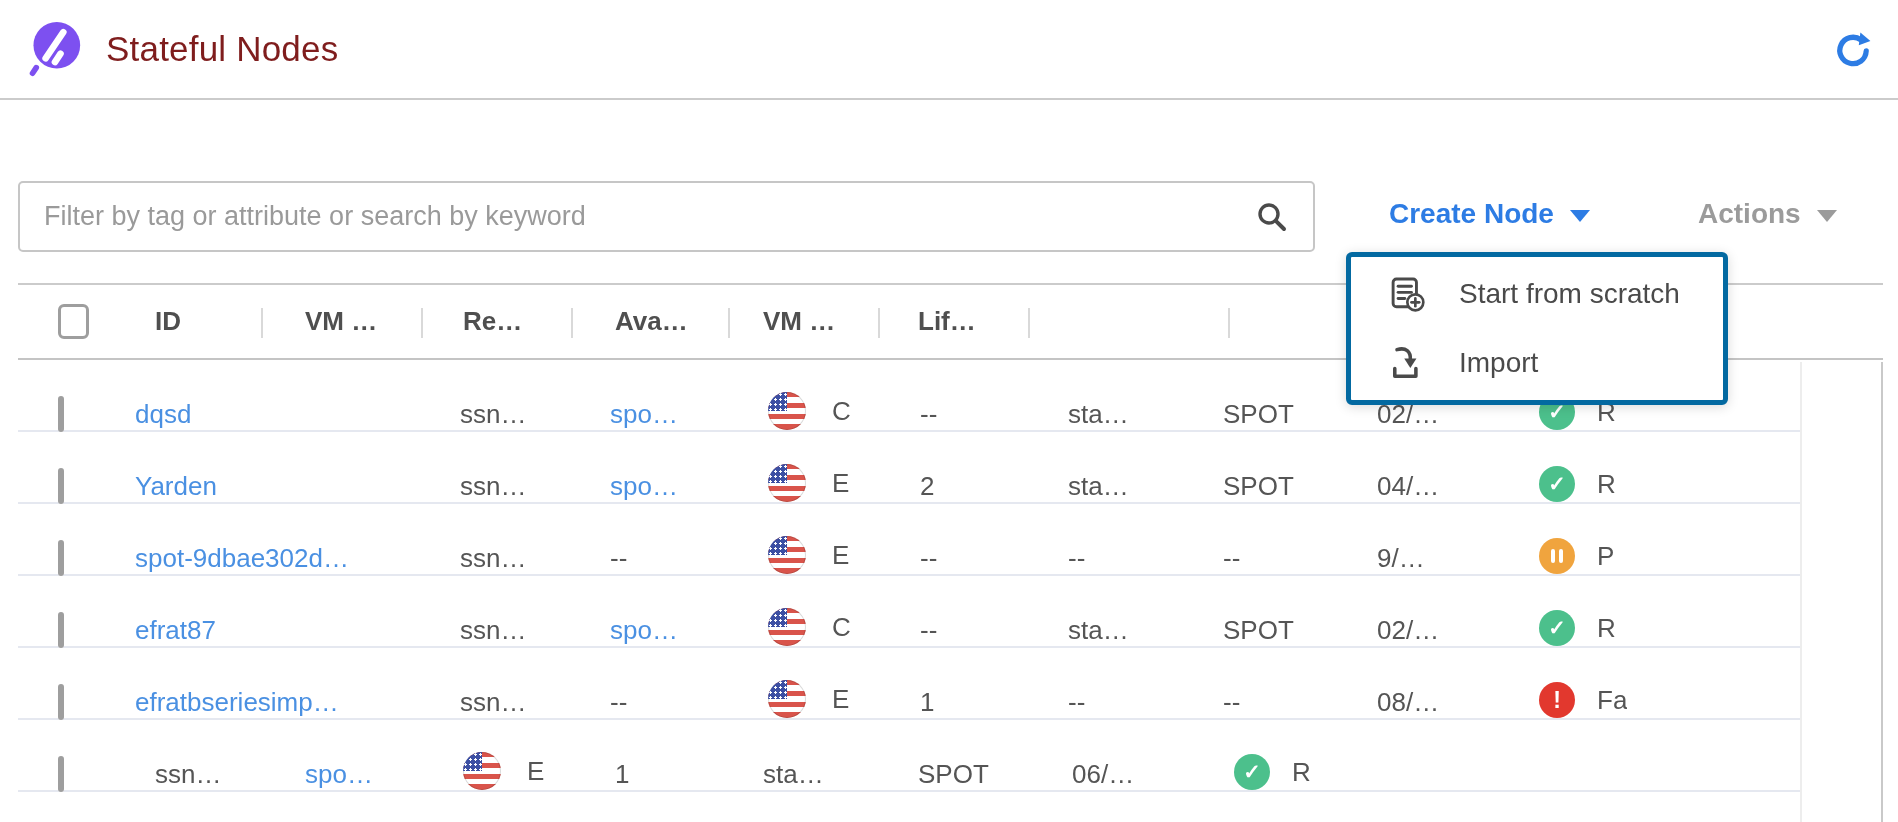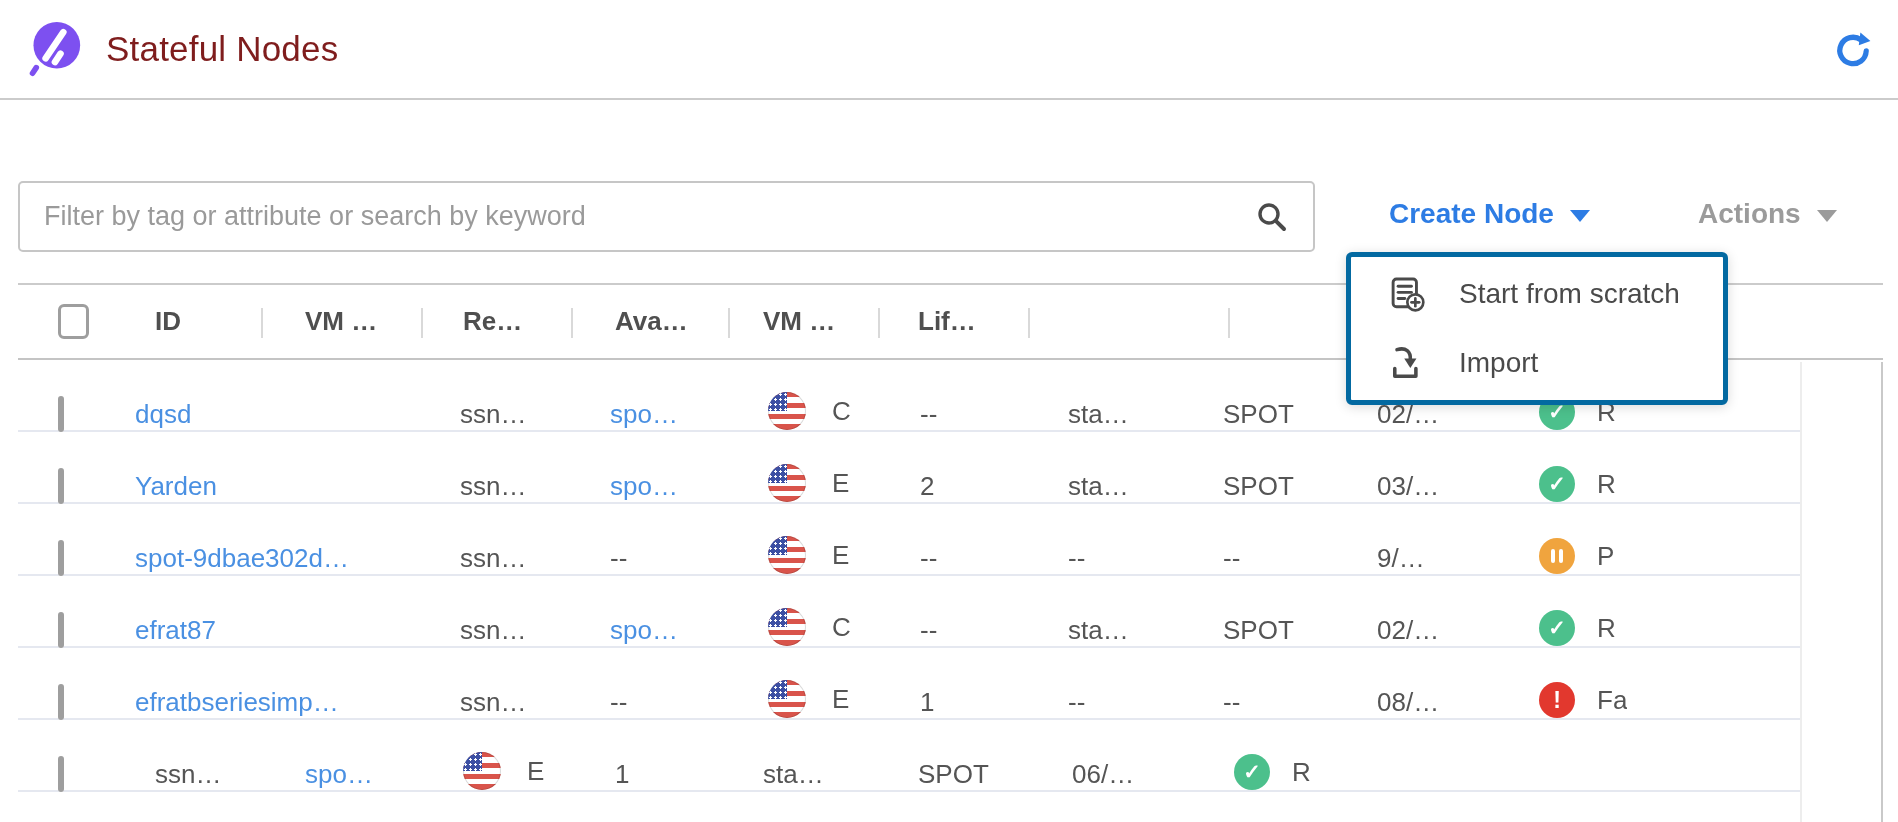--- a/index.html
+++ b/index.html
@@ -219,21 +219,21 @@
     <div class="c-name"><a class="link">Yarden</a></div>
     <div class="c-id">ssn…</div>
     <div class="c-vm"><span class="link">spo…</span></div>
     <div class="c-reg cell-reg">
       <span class="us-flag"></span>
       <span>E</span>
     </div>
     <div class="c-ava">2</div>
     <div class="c-vm2">sta…</div>
     <div class="c-lif">SPOT</div>
-    <div class="c-cre">03/…</div>
+    <div class="c-cre">04/…</div>
     <div class="c-sta">
       <span class="status-icon running"></span>
       <span class="status-text">R</span>
     </div>
   </div>
 
   <div class="row">
     <div class="c-check"><span class="checkbox"></span></div>
     <div class="c-name"><a class="link">spot-9dbae302d…</a></div>
     <div class="c-id">ssn…</div>

